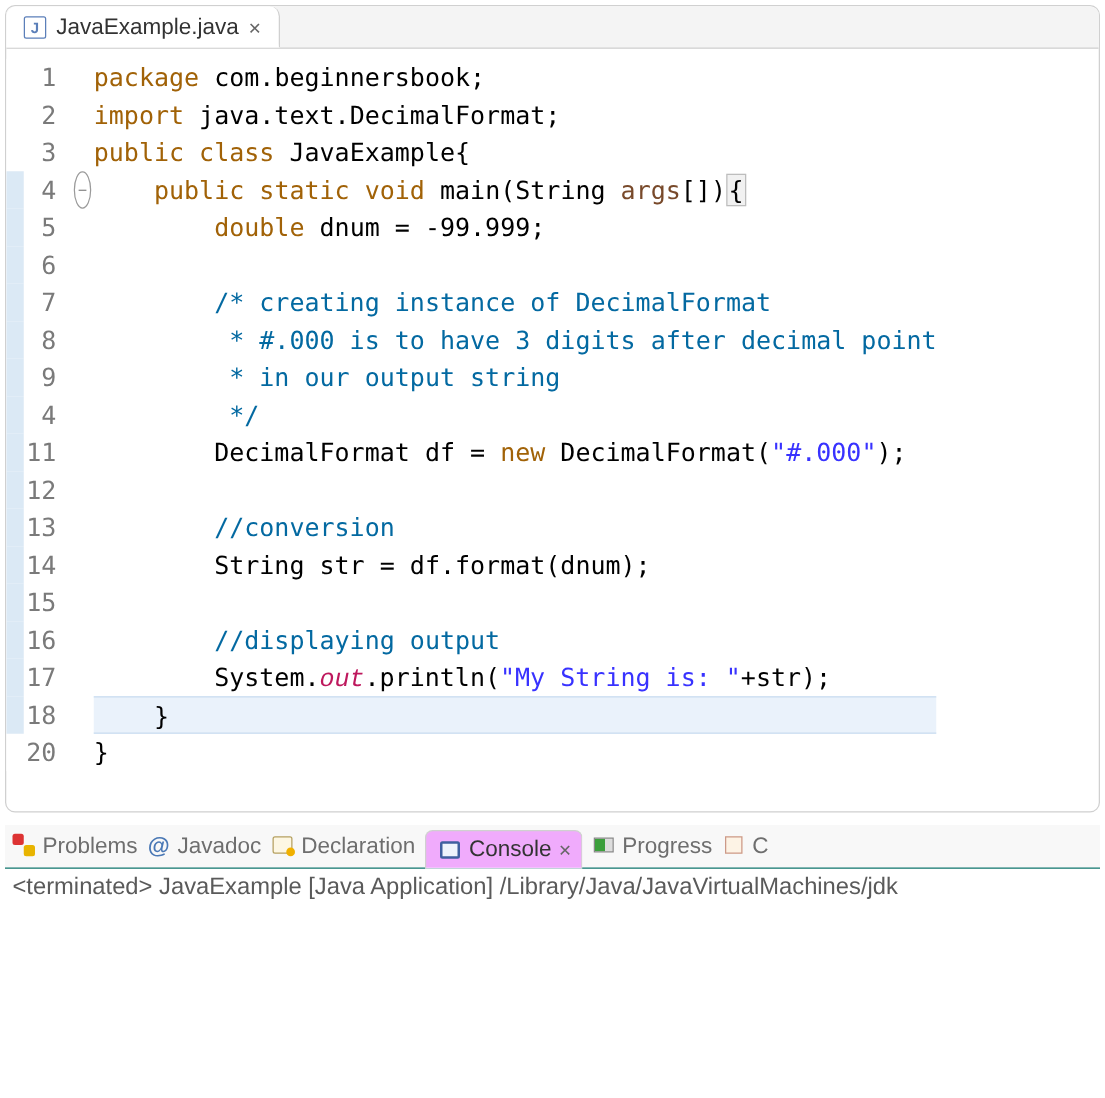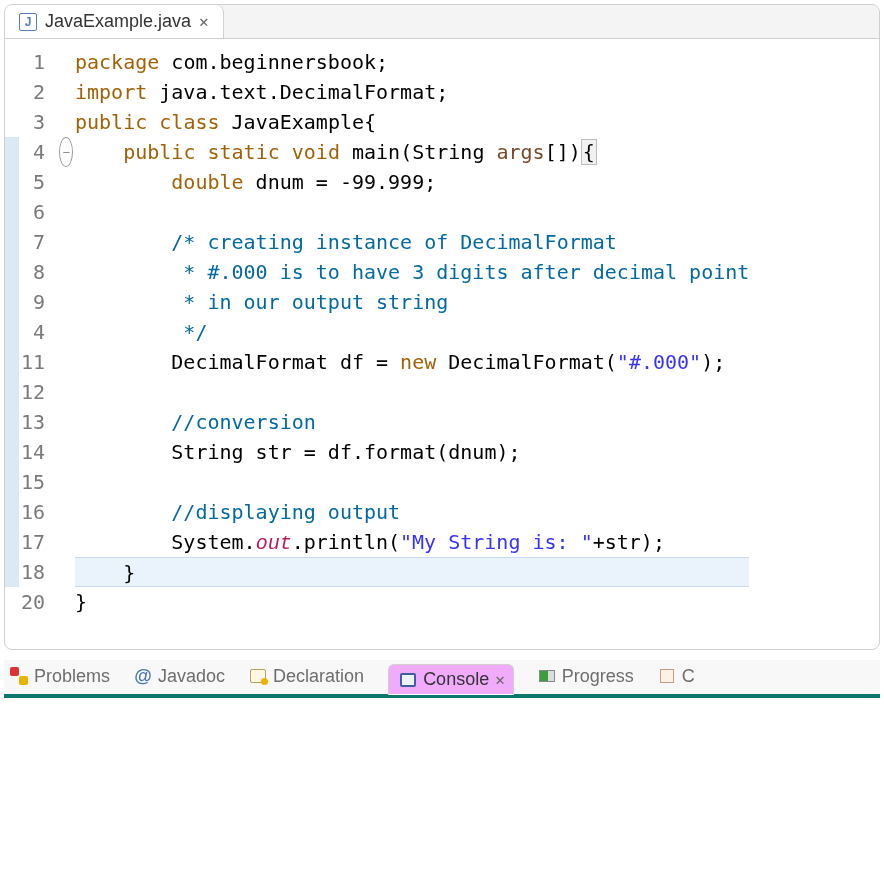--- a/index.html
+++ b/index.html
@@ -108,23 +108,23 @@
   .arg { color: #78492a; }          
   .box { border:1px solid #bdbdbd; background:#f1f1f1; padding:0 1px; }
 
   
   .bottom-panel {
     margin: 10px 4px 0 4px;
   }
   .panel-tabs {
     display: flex;
     align-items: center;
-    gap: 24px;
+    gap: 8px;
     padding: 4px 6px 6px 6px;
-    border-bottom: 4px solid #0f766e;
+    border-bottom: 1px solid #0f766e;
     font-size: 18px;
     color: #6e6e6e;
     background: #f8f8f8;
   }
   .ptab { display:flex; align-items:center; gap:6px; }
   .ptab.active {
     background:#f0abfc;
     color:#333;
     padding:4px 10px;
     border:1px solid #d0d0d0;
@@ -275,14 +275,15 @@
     </div>
     <div class="ptab">
       <span class="tab-ico">
           <span class="ico-last"></span>
         </span>
       <span>C</span>
     </div>
   </div>
 
   <div class="console-body">
+    <div class="console-status">&lt;terminated&gt; JavaExample [Java Application] /Library/Java/JavaVirtualMachines/jdk</div>
   </div>
 </div>
 
 </body></html>

